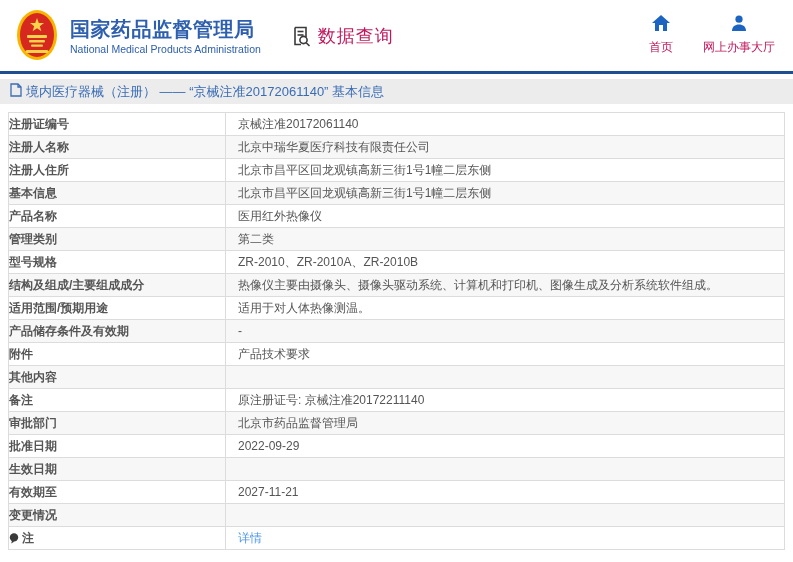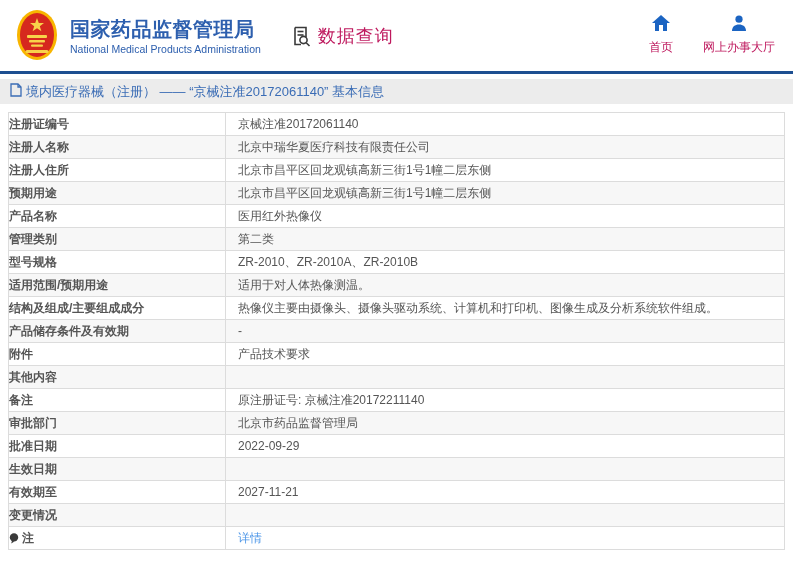--- a/index.html
+++ b/index.html
@@ -168,21 +168,21 @@
     <div class="t-row">
     <div class="cell-label">
 
       <span class="label-text">注册人住所</span>
     </div>
     <div class="cell-value">北京市昌平区回龙观镇高新三街1号1幢二层东侧</div>
   </div>
     <div class="t-row">
     <div class="cell-label">
 
-      <span class="label-text">预期用途</span>
+      <span class="label-text">基本信息</span>
     </div>
     <div class="cell-value">北京市昌平区回龙观镇高新三街1号1幢二层东侧</div>
   </div>
     <div class="t-row">
     <div class="cell-label">
 
       <span class="label-text">产品名称</span>
     </div>
     <div class="cell-value">医用红外热像仪</div>
   </div>
@@ -196,30 +196,30 @@
     <div class="t-row">
     <div class="cell-label">
 
       <span class="label-text">型号规格</span>
     </div>
     <div class="cell-value">ZR-2010、ZR-2010A、ZR-2010B</div>
   </div>
     <div class="t-row">
     <div class="cell-label">
 
+      <span class="label-text">结构及组成/主要组成成分</span>
+    </div>
+    <div class="cell-value">热像仪主要由摄像头、摄像头驱动系统、计算机和打印机、图像生成及分析系统软件组成。</div>
+  </div>
+    <div class="t-row">
+    <div class="cell-label">
+
       <span class="label-text">适用范围/预期用途</span>
     </div>
     <div class="cell-value">适用于对人体热像测温。</div>
-  </div>
-    <div class="t-row">
-    <div class="cell-label">
-
-      <span class="label-text">结构及组成/主要组成成分</span>
-    </div>
-    <div class="cell-value">热像仪主要由摄像头、摄像头驱动系统、计算机和打印机、图像生成及分析系统软件组成。</div>
   </div>
     <div class="t-row">
     <div class="cell-label">
 
       <span class="label-text">产品储存条件及有效期</span>
     </div>
     <div class="cell-value">-</div>
   </div>
     <div class="t-row">
     <div class="cell-label">

